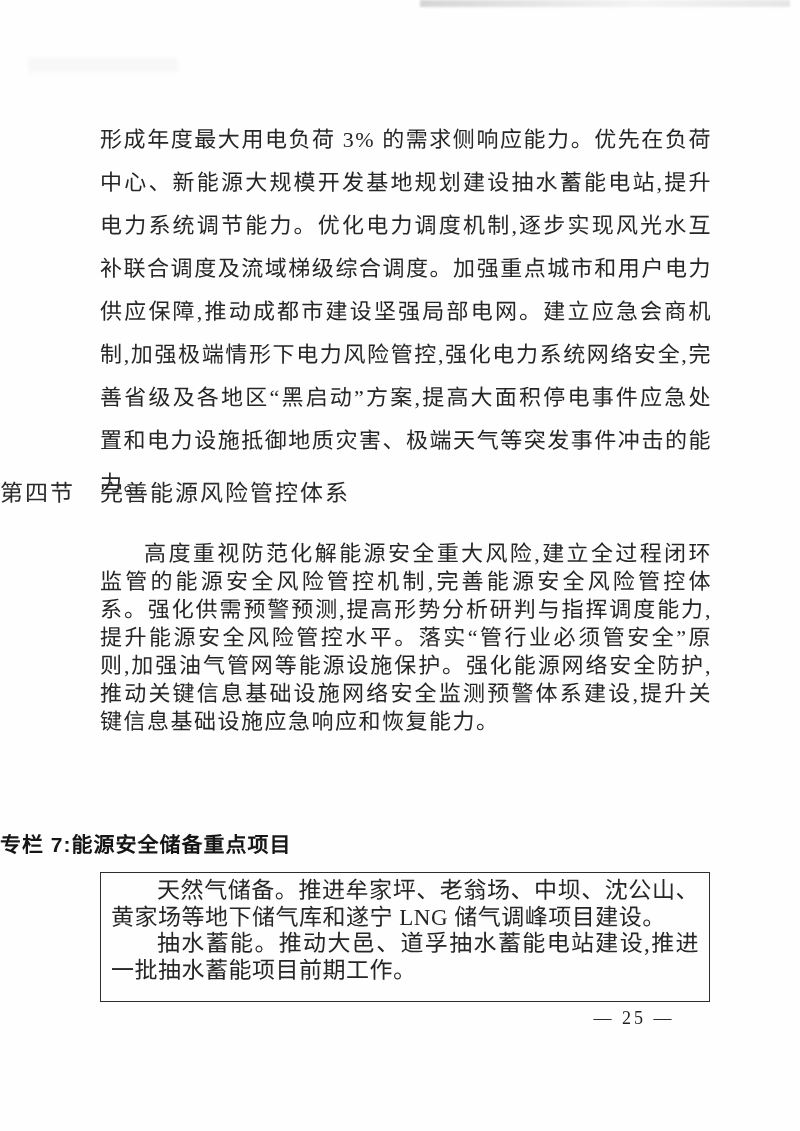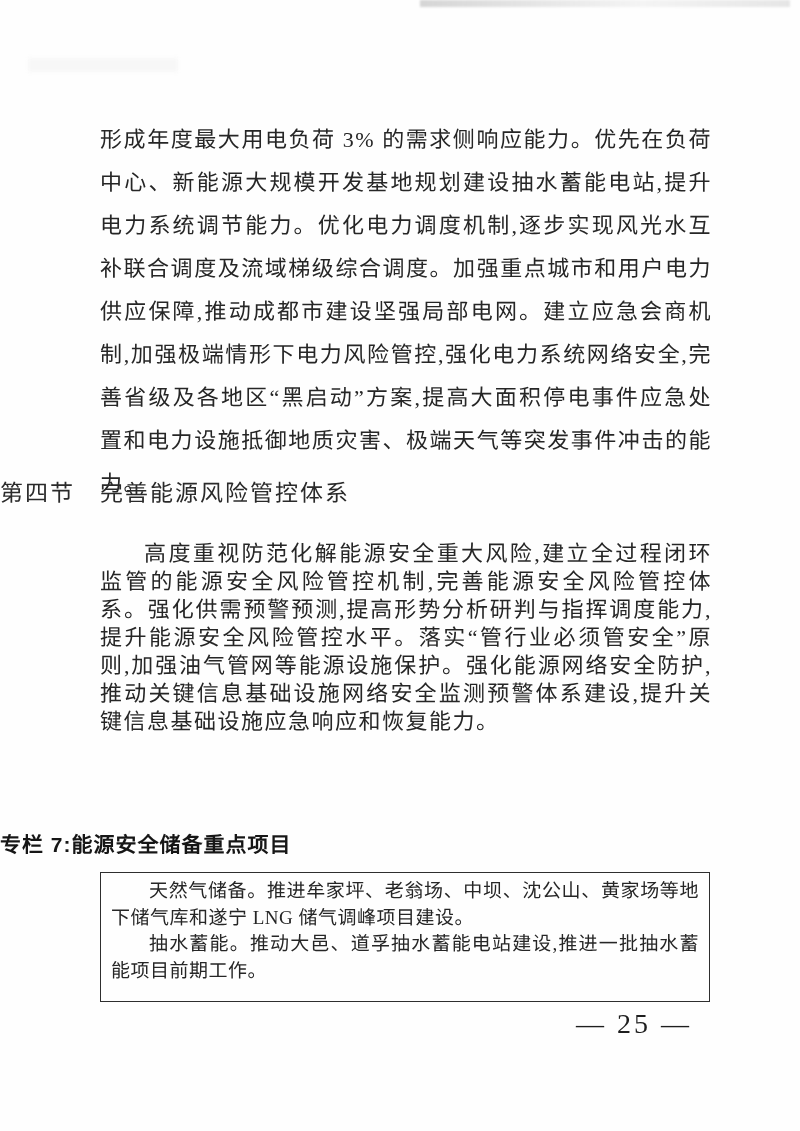--- a/index.html
+++ b/index.html
@@ -75,34 +75,34 @@
     left: 100px;
     width: 588px;
     height: 118px;
     border: 1.5px solid #2e2e2e;
     padding: 5px 10px;
     background: #fefefe;
     overflow: hidden;
   }
   .callout-box p {
     margin: 0;
-    font-size: 19px;
+    font-size: 23px;
     line-height: 26.5px;
     letter-spacing: 0.5px;
     text-indent: 2em;
     text-align: justify;
     text-justify: inter-ideograph;
     color: #262626;
   }
   .page-number {
     position: absolute;
     top: 1008px;
     left: 556px;
     width: 156px;
-    font-size: 28px;
+    font-size: 18px;
     letter-spacing: 3px;
     text-align: center;
     color: #1e1e1e;
   }
 </style>
 </head>
 <body>
 
 <div class="page">
 

